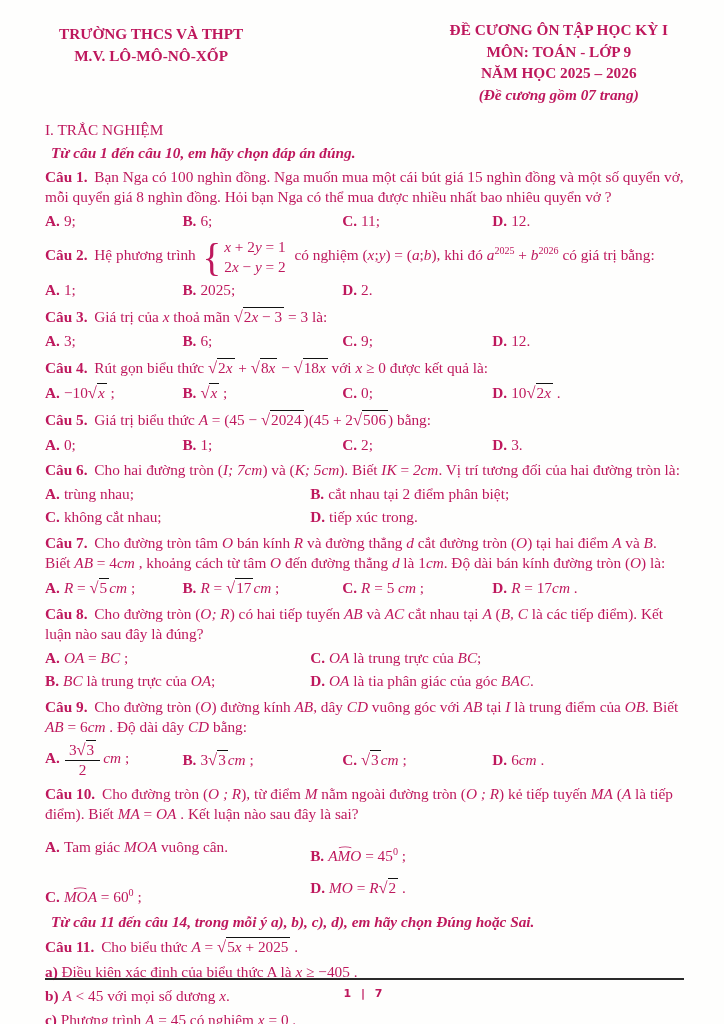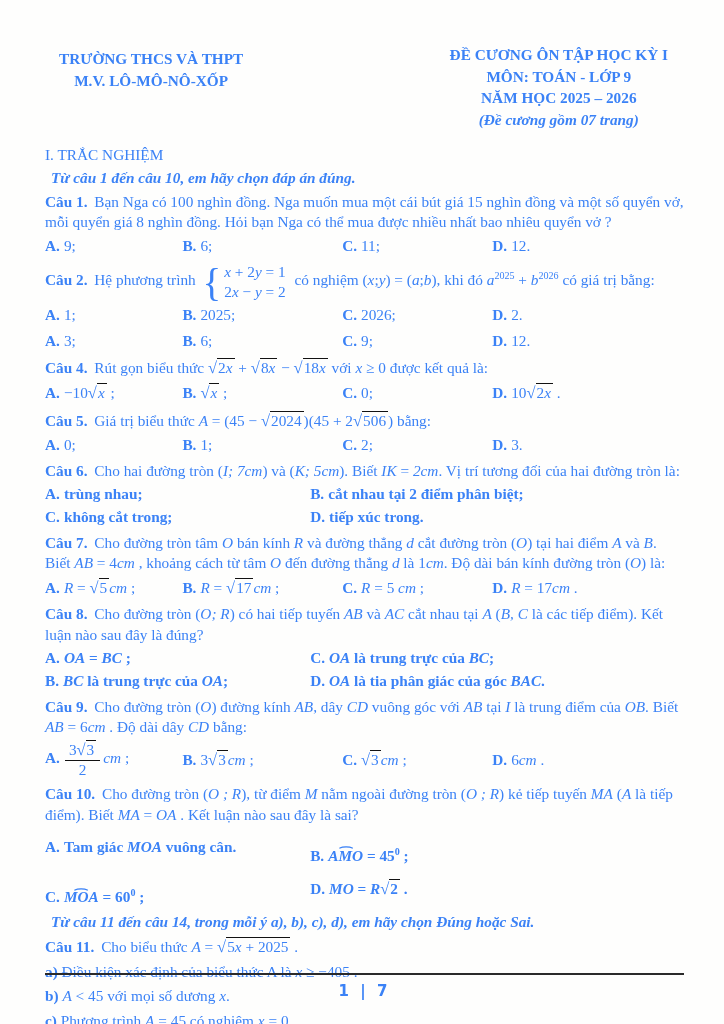--- a/index.html
+++ b/index.html
@@ -1,57 +1,57 @@
 <!DOCTYPE html>
 <html><head>
 <meta charset="utf-8">
 <style>
   html,body{margin:0;padding:0;background:#d8d8d8;}
   .page{
-    width:724px;height:1024px;background:#fefefd;color:#3b82f6;
+    width:724px;height:1024px;background:#fefefd;color:#be185d;
     font-family:"Liberation Serif",serif;font-size:15.3px;line-height:1.32;
-    box-sizing:border-box;padding:44px 40px 0 45px;position:relative;overflow:hidden;
+    box-sizing:border-box;padding:19px 40px 0 45px;position:relative;overflow:hidden;
   }
   
   .hdr{display:flex;justify-content:space-between;font-weight:bold;}
   .hdr-left{text-align:center;margin-left:14px;padding-top:4px;}
   .hdr-right{text-align:center;margin-right:16px;}
   .hdr-line{line-height:1.42;}
   .italic{font-style:italic;}
   
   .section-title{font-weight:normal;margin-top:14px;}
   .instruction{font-weight:bold;font-style:italic;margin:3px 0 3px 6px;}
   
   .question{margin:2px 0;}
   p.qtext{margin:4px 0 2px;}
   .qlabel{margin-right:3px;}
   .options{display:grid;margin:2px 0 3px;align-items:center;}
   .cols4{grid-template-columns:21.5% 25% 23.5% 30%;}
-  .cols2{grid-template-columns:41.5% 58.5%;font-weight:bold;}
+  .cols2{grid-template-columns:41.5% 58.5%;}
   .option{padding:1.5px 0;}
   .olabel{margin-right:4px;}
   
   sup{font-size:0.66em;}
   .sqrt{white-space:nowrap;}
   .sqrt .rad{font-size:1.08em;}
   .sqrt .vinc{border-top:1px solid #121212;padding:0 2px 0 1px;}
   .frac{display:inline-flex;flex-direction:column;vertical-align:middle;text-align:center;line-height:1.1;margin:0 3px 0 1px;align-items:center;}
   .frac .num{border-bottom:1px solid #121212;padding:0 4px 1px;}
   .frac .den{padding-top:1px;}
   .arc{position:relative;display:inline-block;margin-top:18px;}
   .arc::before{content:"\2322";position:absolute;top:-0.62em;left:50%;transform:translateX(-50%) scaleX(2.1);font-size:0.72em;font-style:normal;}
   .sys{display:inline-flex;align-items:center;vertical-align:middle;margin:0 5px 0 3px;}
   .brace{font-size:2.55em;font-weight:400;line-height:0.85;margin-right:3px;transform:scaleY(1.05);}
   .eqs{display:inline-flex;flex-direction:column;line-height:1.3;}
   
   .tf-item{margin:4px 0;}
   
   footer{position:absolute;left:45px;right:40px;bottom:22px;text-align:center;}
   .footer-rule{border-top:2px solid #2a2a2a;margin-bottom:7px;}
-  .page-num{font-weight:bold;font-family:"DejaVu Sans",sans-serif;font-size:15px;letter-spacing:3px;}
+  .page-num{font-weight:bold;font-family:"DejaVu Sans",sans-serif;font-size:11px;letter-spacing:3px;}
 </style>
 </head>
 <body>
 
 <div class="page">
 
   <header class="hdr">
     <div class="hdr-left">
       <div class="hdr-line">TRƯỜNG THCS VÀ THPT</div>
       <div class="hdr-line">M.V. LÔ-MÔ-NÔ-XỐP</div>
@@ -81,25 +81,25 @@
         <p class="qtext"><b class="qlabel">Câu 2.</b><span> Hệ phương trình </span><span class="sys">
             <span class="brace">{</span>
             <span class="eqs">
               <span><i>x</i> + 2<i>y</i> = 1</span>
               <span>2<i>x</i> − <i>y</i> = 2</span>
             </span>
           </span><span> có nghiệm (<i>x</i>;<i>y</i>) = (<i>a</i>;<i>b</i>), khi đó <i>a</i><sup>2025</sup> + <i>b</i><sup>2026</sup> có giá trị bằng:</span></p>
         <div class="options cols4">
           <div class="option"><b class="olabel">A.</b><span>1;</span></div>
           <div class="option"><b class="olabel">B.</b><span>2025;</span></div>
-          <div class="option"><b class="olabel">C.</b><span>2026;</span></div>
           <div class="option"><b class="olabel">D.</b><span>2.</span></div>
         </div>
       </div>
       <div class="question">
+        <p class="qtext"><b class="qlabel">Câu 3.</b><span> Giá trị của <i>x</i> thoả mãn <span class="sqrt"><span class="rad">√</span><span class="vinc">2<i>x</i> − 3</span></span> = 3 là:</span></p>
         <div class="options cols4">
           <div class="option"><b class="olabel">A.</b><span>3;</span></div>
           <div class="option"><b class="olabel">B.</b><span>6;</span></div>
           <div class="option"><b class="olabel">C.</b><span>9;</span></div>
           <div class="option"><b class="olabel">D.</b><span>12.</span></div>
         </div>
       </div>
       <div class="question">
         <p class="qtext"><b class="qlabel">Câu 4.</b><span> Rút gọn biểu thức <span class="sqrt"><span class="rad">√</span><span class="vinc">2<i>x</i></span></span> + <span class="sqrt"><span class="rad">√</span><span class="vinc">8<i>x</i></span></span> − <span class="sqrt"><span class="rad">√</span><span class="vinc">18<i>x</i></span></span> với <i>x</i> ≥ 0 được kết quả là:</span></p>
         <div class="options cols4">
@@ -116,21 +116,21 @@
           <div class="option"><b class="olabel">B.</b><span>1;</span></div>
           <div class="option"><b class="olabel">C.</b><span>2;</span></div>
           <div class="option"><b class="olabel">D.</b><span>3.</span></div>
         </div>
       </div>
       <div class="question">
         <p class="qtext"><b class="qlabel">Câu 6.</b><span> Cho hai đường tròn (<i>I; 7cm</i>) và (<i>K; 5cm</i>). Biết <i>IK</i> = <i>2cm</i>. Vị trí tương đối của hai đường tròn là:</span></p>
         <div class="options cols2">
           <div class="option"><b class="olabel">A.</b><span>trùng nhau;</span></div>
           <div class="option"><b class="olabel">B.</b><span>cắt nhau tại 2 điểm phân biệt;</span></div>
-          <div class="option"><b class="olabel">C.</b><span>không cắt trong;</span></div>
+          <div class="option"><b class="olabel">C.</b><span>không cắt nhau;</span></div>
           <div class="option"><b class="olabel">D.</b><span>tiếp xúc trong.</span></div>
         </div>
       </div>
       <div class="question">
         <p class="qtext"><b class="qlabel">Câu 7.</b><span> Cho đường tròn tâm <i>O</i> bán kính <i>R</i> và đường thẳng <i>d</i> cắt đường tròn (<i>O</i>) tại hai điểm <i>A</i> và <i>B</i>. Biết <i>AB</i> = 4<i>cm</i> , khoảng cách từ tâm <i>O</i> đến đường thẳng <i>d</i> là 1<i>cm</i>. Độ dài bán kính đường tròn (<i>O</i>) là:</span></p>
         <div class="options cols4">
           <div class="option"><b class="olabel">A.</b><span><i>R</i> = <span class="sqrt"><span class="rad">√</span><span class="vinc">5</span></span><i>cm</i> ;</span></div>
           <div class="option"><b class="olabel">B.</b><span><i>R</i> = <span class="sqrt"><span class="rad">√</span><span class="vinc">17</span></span><i>cm</i> ;</span></div>
           <div class="option"><b class="olabel">C.</b><span><i>R</i> = 5 <i>cm</i> ;</span></div>
           <div class="option"><b class="olabel">D.</b><span><i>R</i> = 17<i>cm</i> .</span></div>

